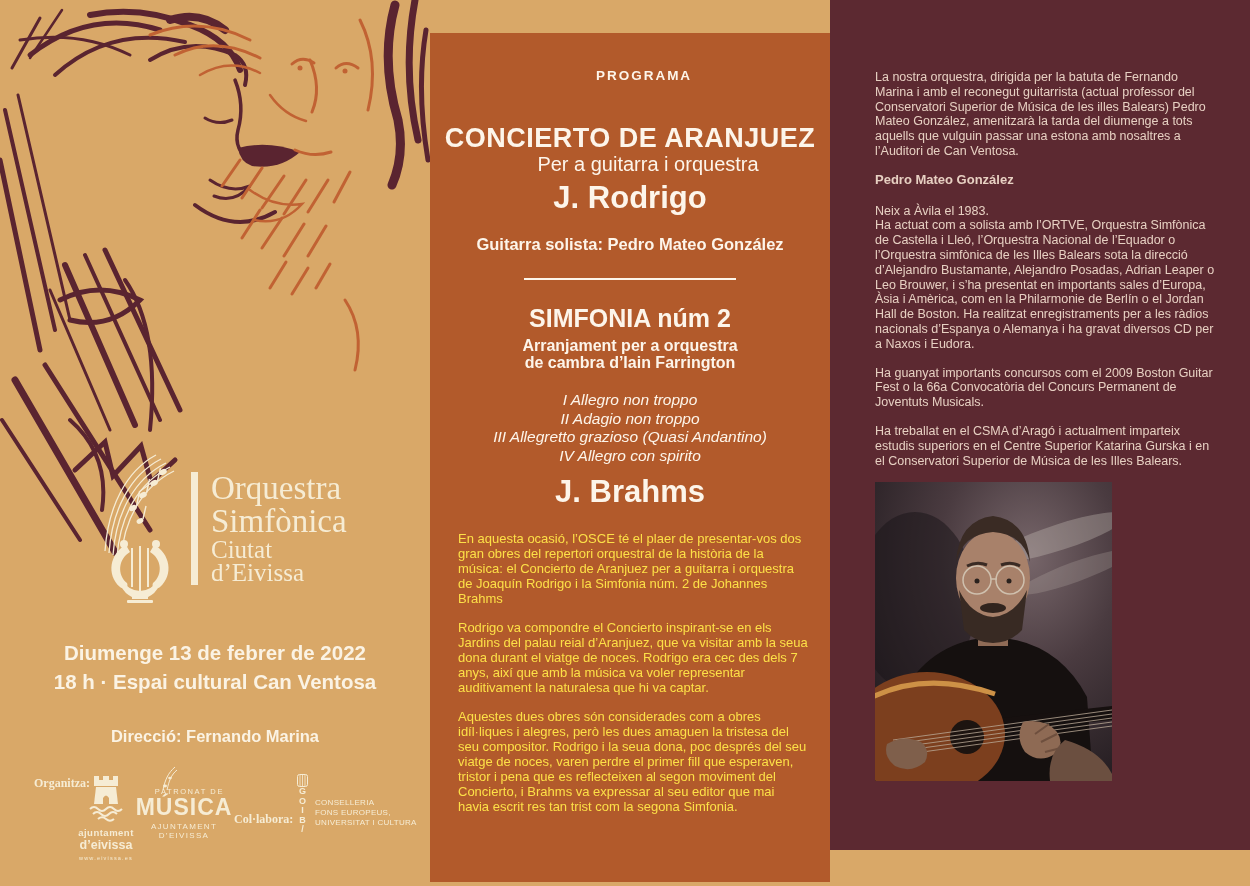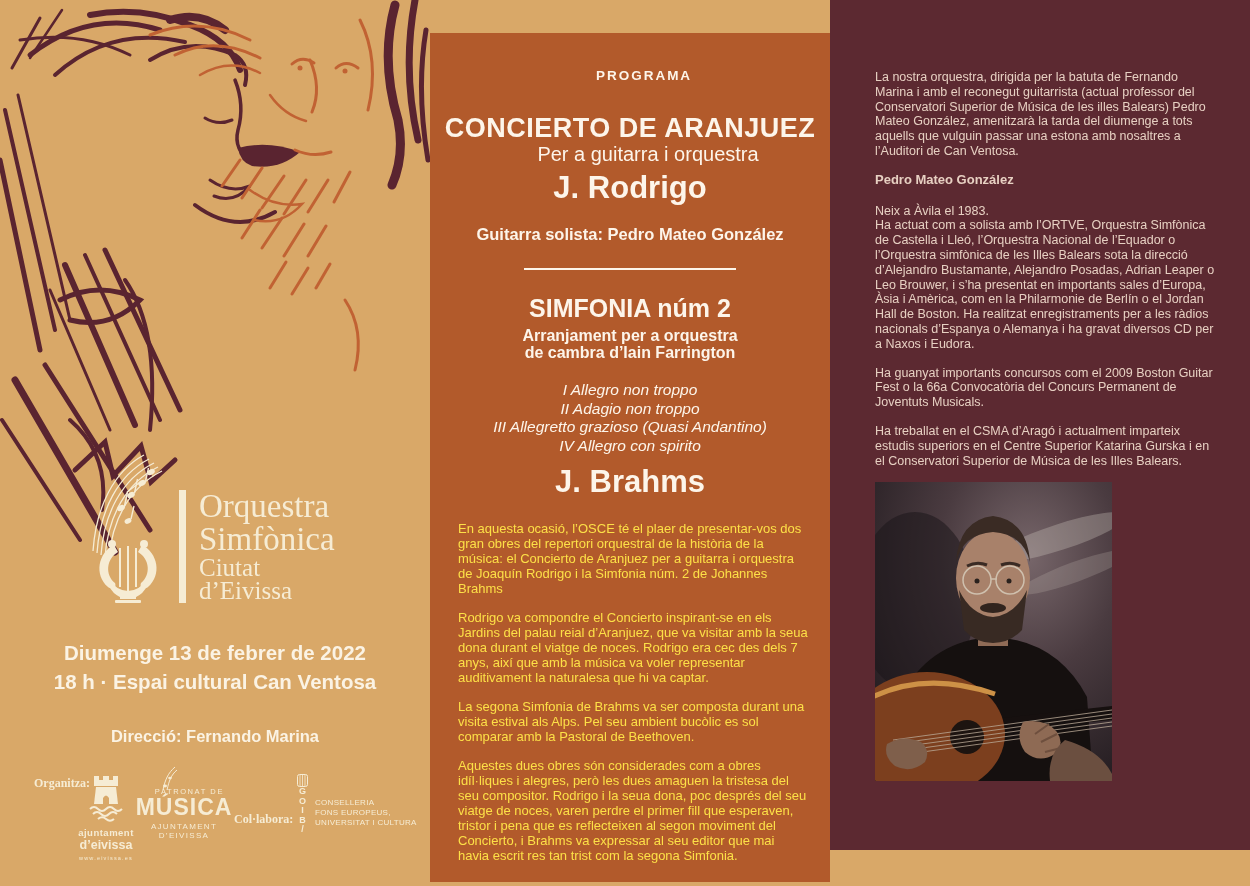--- a/index.html
+++ b/index.html
@@ -5,21 +5,21 @@
   html,body{margin:0;padding:0;background:#888;}
   .page{position:relative;width:1250px;height:886px;background:#d9a868;overflow:hidden;
         font-family:"Liberation Sans",sans-serif;}
   .panel{position:absolute;}
   .panel-left{left:0;top:0;width:430px;height:886px;}
   .panel-mid{left:430px;top:33px;width:400px;height:849px;background:#b25a2b;color:#fdf5ea;}
   .panel-right{left:830px;top:0;width:420px;height:850px;background:#5c2931;}
 
   
   .artwork{position:absolute;left:0;top:0;}
-  .logo{position:absolute;left:88px;top:453px;display:flex;align-items:flex-end;}
+  .logo{position:absolute;left:100px;top:453px;display:flex;align-items:center;}
   .logo-bar{width:7px;height:113px;background:#f6ecd4;margin-left:11px;}
   .logo-text{margin-left:13px;color:#f6ecd4;font-family:"Liberation Serif",serif;margin-bottom:1px;}
   .lt-big{font-size:33px;line-height:33px;}
   .lt-small{font-size:25px;line-height:23px;}
   .date-block{position:absolute;top:639px;left:0;width:430px;text-align:center;color:#fbf3e4;
               font-weight:bold;font-size:20.5px;line-height:28.5px;}
   .direction{position:absolute;top:727px;left:0;width:430px;text-align:center;color:#fbf3e4;
              font-weight:bold;font-size:16.5px;}
   .sponsors{position:absolute;top:752px;left:0;width:430px;height:110px;color:#f6ecd4;padding-left:16px;}
   .sp-label{position:absolute;top:24px;font-family:"Liberation Serif",serif;font-weight:bold;font-size:12px;}
@@ -35,21 +35,21 @@
   .pat-main{font-size:23px;font-weight:bold;letter-spacing:1px;line-height:22px;}
   .pat-bottom{font-size:8px;letter-spacing:1.3px;margin-top:4px;}
   .goib{position:absolute;left:296px;top:22px;display:flex;}
   .goib-left{display:flex;flex-direction:column;align-items:center;width:13px;}
   .goib-letter{font-size:9px;font-weight:bold;line-height:9.5px;}
   .goib-text{margin-left:6px;margin-top:24px;font-size:8px;line-height:10px;letter-spacing:0.3px;}
 
   
   .panel-mid{text-align:center;}
   .programa{padding-top:35px;font-size:13.5px;font-weight:bold;letter-spacing:2px;padding-left:28px;}
-  .w1-title{margin-top:30px;font-size:27px;font-weight:bold;letter-spacing:0.5px;line-height:30px;}
+  .w1-title{margin-top:40px;font-size:27px;font-weight:bold;letter-spacing:0.5px;line-height:30px;}
   .w1-sub{margin-top:2px;font-size:20px;font-weight:normal;line-height:19px;margin-left:36px;}
   .w1-comp{margin-top:8px;font-size:31px;font-weight:bold;line-height:32px;}
   .w1-sol{margin-top:20px;font-size:16.5px;font-weight:bold;line-height:20px;}
   .divider{margin:24px auto 0;width:212px;height:2px;background:#fdf5ea;}
   .w2-title{margin-top:24px;font-size:25px;font-weight:bold;line-height:28px;}
   .w2-sub{margin-top:6px;font-size:16px;font-weight:bold;line-height:16.5px;}
   .movements{margin:20px 0 0;padding:0;list-style:none;font-style:italic;font-size:15.5px;line-height:18.5px;}
   .w2-comp{margin-top:10px;font-size:31px;font-weight:bold;line-height:34px;}
   .mid-paras{margin-top:22px;padding:0 22px 0 28px;text-align:left;color:#fde047;
              font-size:13px;line-height:15px;}
@@ -256,21 +256,20 @@
     <ul class="movements">
       <li>I Allegro non troppo</li>
       <li>II Adagio non troppo</li>
       <li>III Allegretto grazioso (Quasi Andantino)</li>
       <li>IV Allegro con spirito</li>
     </ul>
     <div class="w2-comp">J. Brahms</div>
     <div class="mid-paras">
       <p>En aquesta ocasió, l’OSCE té el plaer de presentar-vos dos gran obres del repertori orquestral de la història de la música: el Concierto de Aranjuez per a guitarra i orquestra de Joaquín Rodrigo i la Simfonia núm. 2 de Johannes Brahms</p>
       <p>Rodrigo va compondre el Concierto inspirant-se en els Jardins del palau reial d’Aranjuez, que va visitar amb la seua dona durant el viatge de noces. Rodrigo era cec des dels 7 anys, així que amb la música va voler representar auditivament la naturalesa que hi va captar.</p>
-      <p>La segona Simfonia de Brahms va ser composta durant una visita estival als Alps. Pel seu ambient bucòlic es sol comparar amb la Pastoral de Beethoven.</p>
       <p>Aquestes dues obres són considerades com a obres idíl·liques i alegres, però les dues amaguen la tristesa del seu compositor. Rodrigo i la seua dona, poc després del seu viatge de noces, varen perdre el primer fill que esperaven, tristor i pena que es reflecteixen al segon moviment del Concierto, i Brahms va expressar al seu editor que mai havia escrit res tan trist com la segona Simfonia.</p>
     </div>
   </section>
 
   <section class="panel panel-right">
     <div class="bio">
       <p>La nostra orquestra, dirigida per la batuta de Fernando Marina i amb el reconegut guitarrista (actual professor del Conservatori Superior de Música de les illes Balears)  Pedro Mateo González, amenitzarà la tarda del diumenge a tots aquells que vulguin passar una estona amb nosaltres a l’Auditori de Can Ventosa.</p>
       <p class="bio-name">Pedro Mateo González</p>
       <p>Neix a Àvila el 1983.
 Ha actuat com a solista amb l’ORTVE, Orquestra Simfònica de Castella i Lleó, l’Orquestra Nacional de l’Equador o l’Orquestra simfònica de les Illes Balears sota la direcció d’Alejandro Bustamante, Alejandro Posadas, Adrian Leaper o Leo Brouwer, i s’ha presentat en importants sales d’Europa, Àsia i Amèrica, com en la Philarmonie de Berlín o el Jordan Hall de Boston. Ha realitzat enregistraments per a les ràdios nacionals d’Espanya o Alemanya i ha gravat diversos CD per a Naxos i Eudora.</p>

